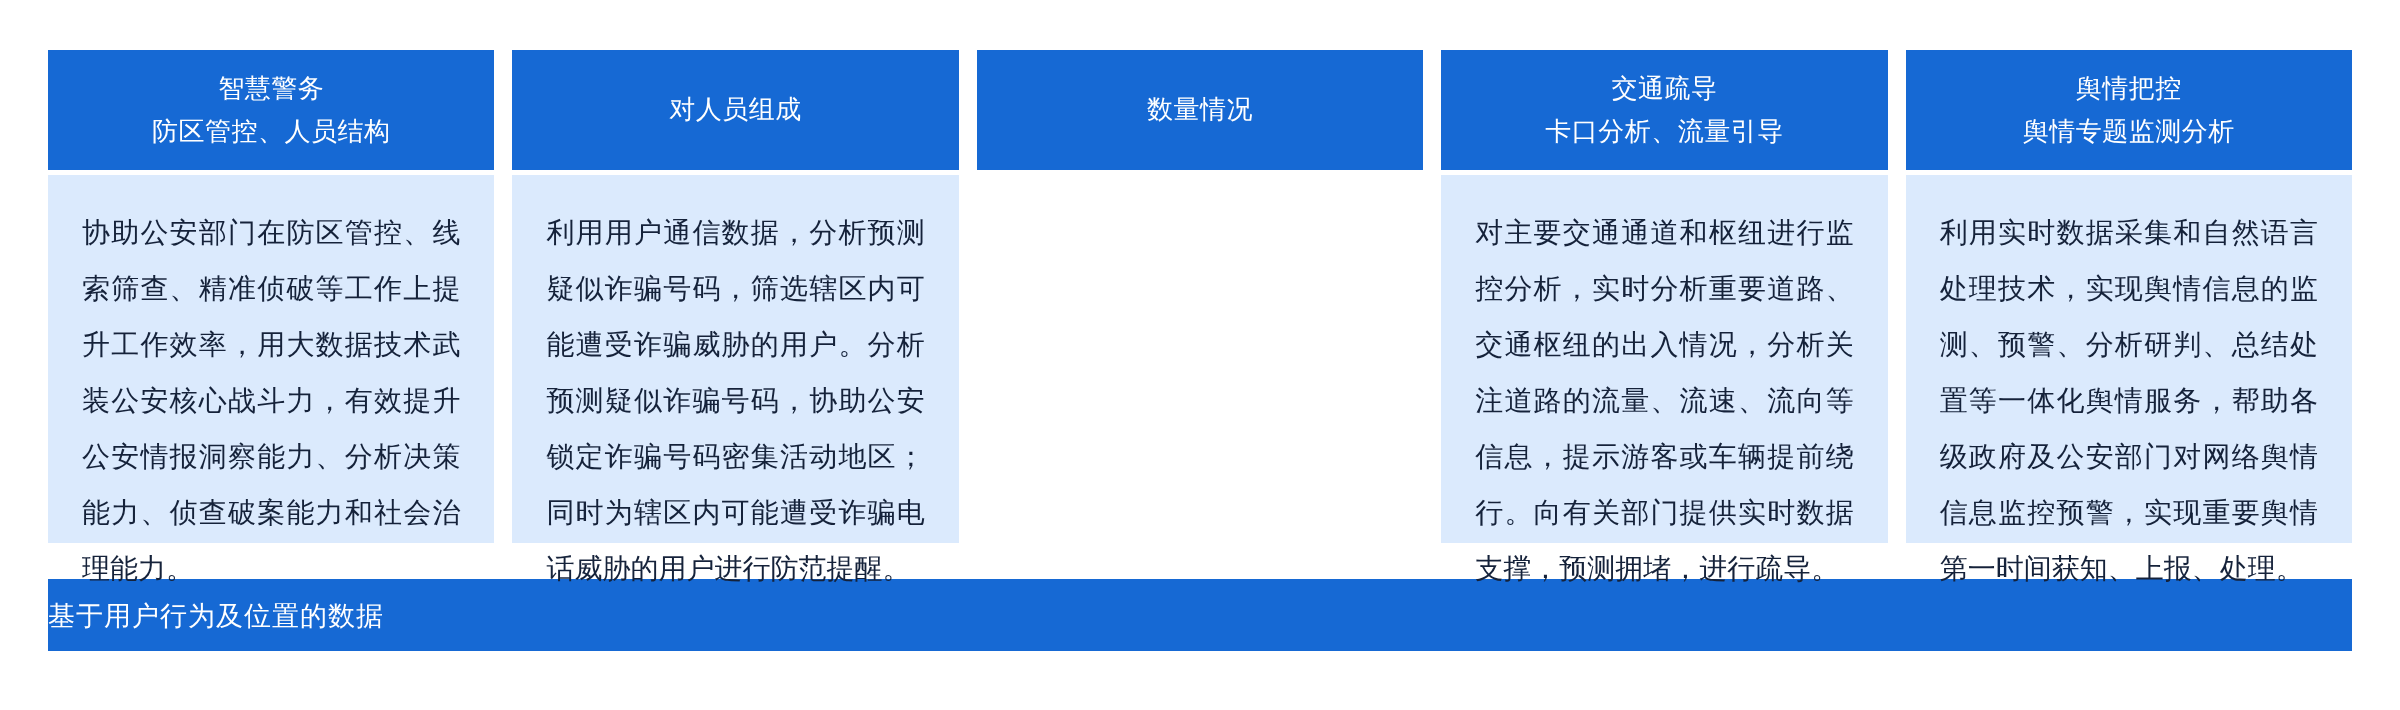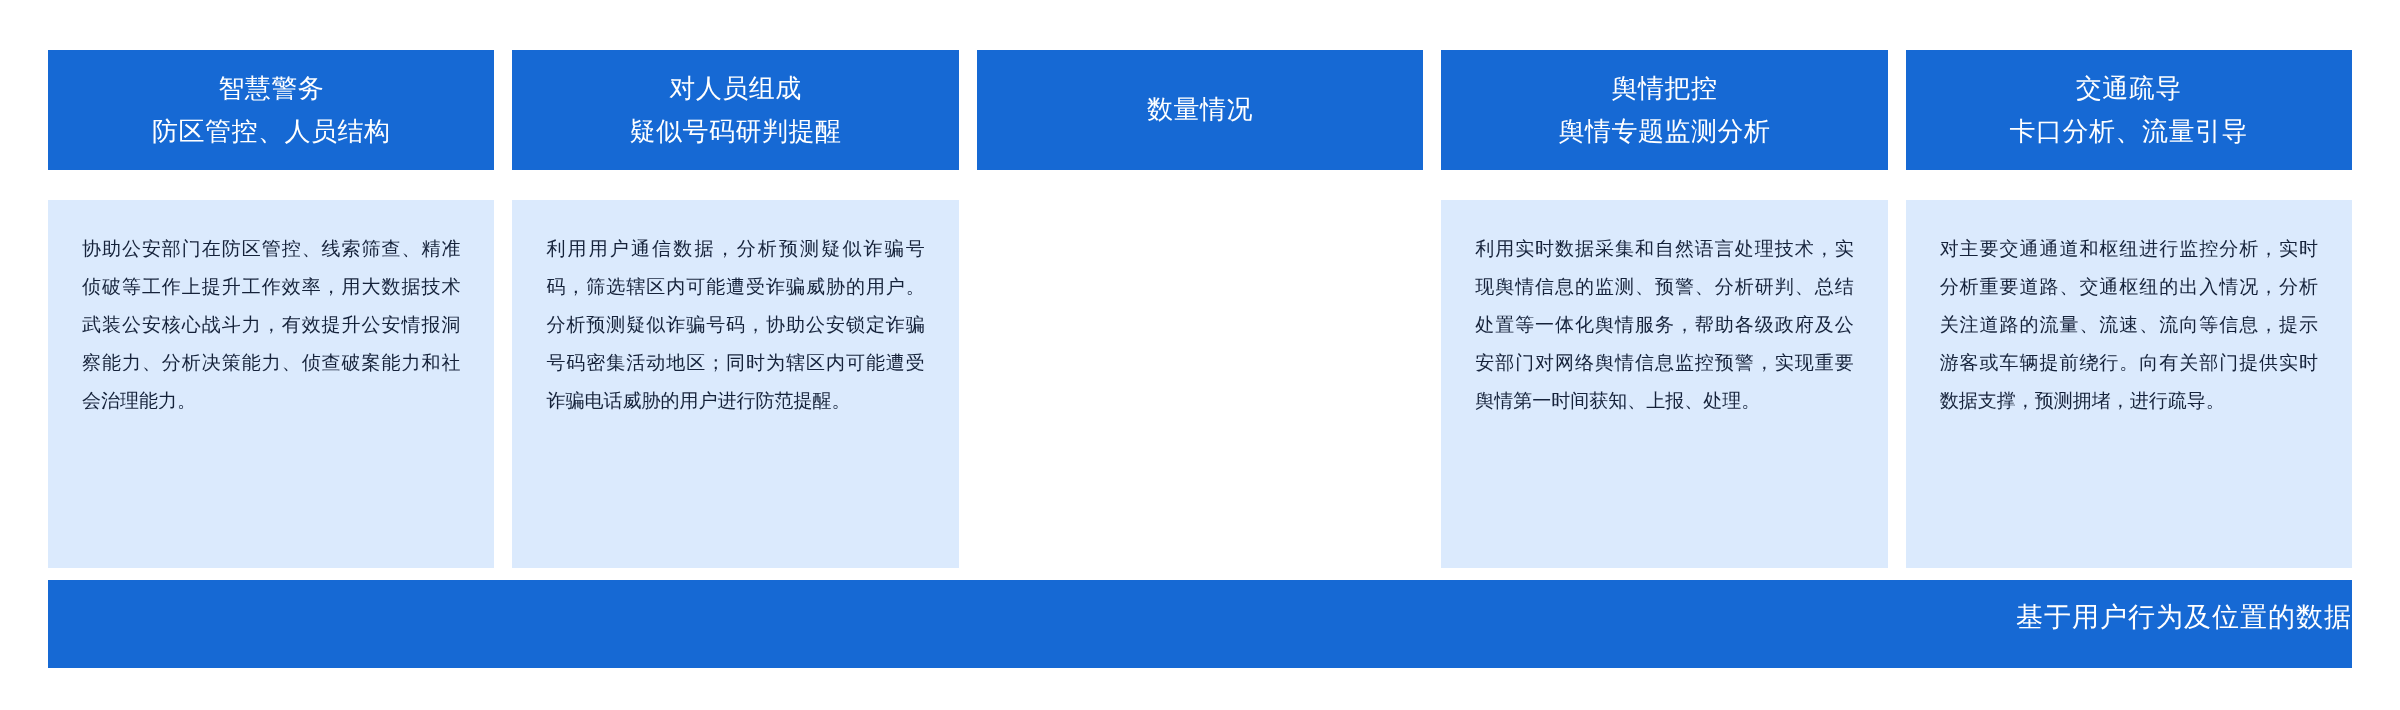--- a/index.html
+++ b/index.html
@@ -43,37 +43,37 @@
     box-sizing: border-box;
     display: flex;
     flex-direction: column;
     justify-content: center;
   }
   .col-header .t1 { display: block; }
   .col-header .t2 { display: block; }
   .col-body {
     background: #dbeafd;
     color: #15223a;
-    margin-top: 30px;
+    margin-top: 5px;
     padding: 30px 34px 30px 34px;
-    font-size: 19px;
+    font-size: 28px;
     line-height: 2.0;
     text-align: justify;
     text-justify: inter-ideograph;
     height: 368px;
     box-sizing: border-box;
   }
   .footer-bar {
-    margin-top: 12px;
+    margin-top: 36px;
     background: #1669d4;
     color: #ffffff;
-    text-align: right;
+    text-align: left;
     font-size: 27px;
     letter-spacing: 1px;
-    height: 88px;
+    height: 72px;
     line-height: 74px;
   }
 </style>
 </head>
 <body>
 
 <div class="board">
 
   <div class="columns">
 
@@ -81,44 +81,43 @@
       <div class="col-header">
         <span class="t1">智慧警务</span>
         <span class="t2">防区管控、人员结构</span>
       </div>
       <div class="col-body">协助公安部门在防区管控、线索筛查、精准侦破等工作上提升工作效率，用大数据技术武装公安核心战斗力，有效提升公安情报洞察能力、分析决策能力、侦查破案能力和社会治理能力。</div>
     </div>
 
     <div class="col">
       <div class="col-header">
         <span class="t1">对人员组成</span>
-        <span class="t2">疑似号码研判提醒</span>
       </div>
       <div class="col-body">利用用户通信数据，分析预测疑似诈骗号码，筛选辖区内可能遭受诈骗威胁的用户。分析预测疑似诈骗号码，协助公安锁定诈骗号码密集活动地区；同时为辖区内可能遭受诈骗电话威胁的用户进行防范提醒。</div>
     </div>
 
     <div class="col">
       <div class="col-header">
         <span class="t1">数量情况</span>
       </div>
     </div>
 
     <div class="col">
       <div class="col-header">
+        <span class="t1">交通疏导</span>
+        <span class="t2">卡口分析、流量引导</span>
+      </div>
+      <div class="col-body">对主要交通通道和枢纽进行监控分析，实时分析重要道路、交通枢纽的出入情况，分析关注道路的流量、流速、流向等信息，提示游客或车辆提前绕行。向有关部门提供实时数据支撑，预测拥堵，进行疏导。</div>
+    </div>
+
+    <div class="col">
+      <div class="col-header">
         <span class="t1">舆情把控</span>
         <span class="t2">舆情专题监测分析</span>
       </div>
       <div class="col-body">利用实时数据采集和自然语言处理技术，实现舆情信息的监测、预警、分析研判、总结处置等一体化舆情服务，帮助各级政府及公安部门对网络舆情信息监控预警，实现重要舆情第一时间获知、上报、处理。</div>
-    </div>
-
-    <div class="col">
-      <div class="col-header">
-        <span class="t1">交通疏导</span>
-        <span class="t2">卡口分析、流量引导</span>
-      </div>
-      <div class="col-body">对主要交通通道和枢纽进行监控分析，实时分析重要道路、交通枢纽的出入情况，分析关注道路的流量、流速、流向等信息，提示游客或车辆提前绕行。向有关部门提供实时数据支撑，预测拥堵，进行疏导。</div>
     </div>
 
   </div>
 
   <div class="footer-bar">基于用户行为及位置的数据</div>
 
 </div>
 
 </body></html>

